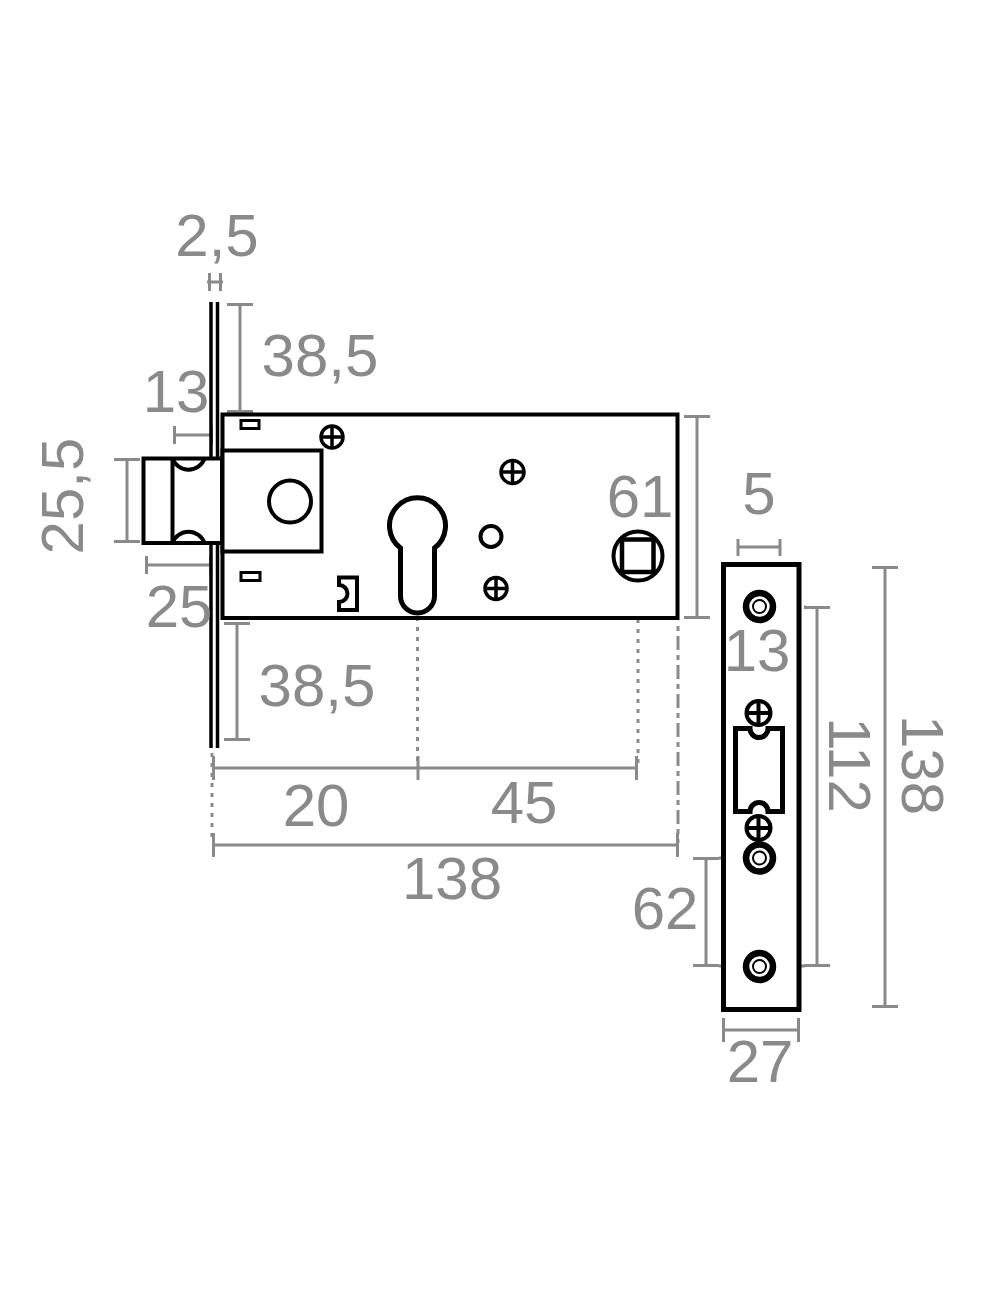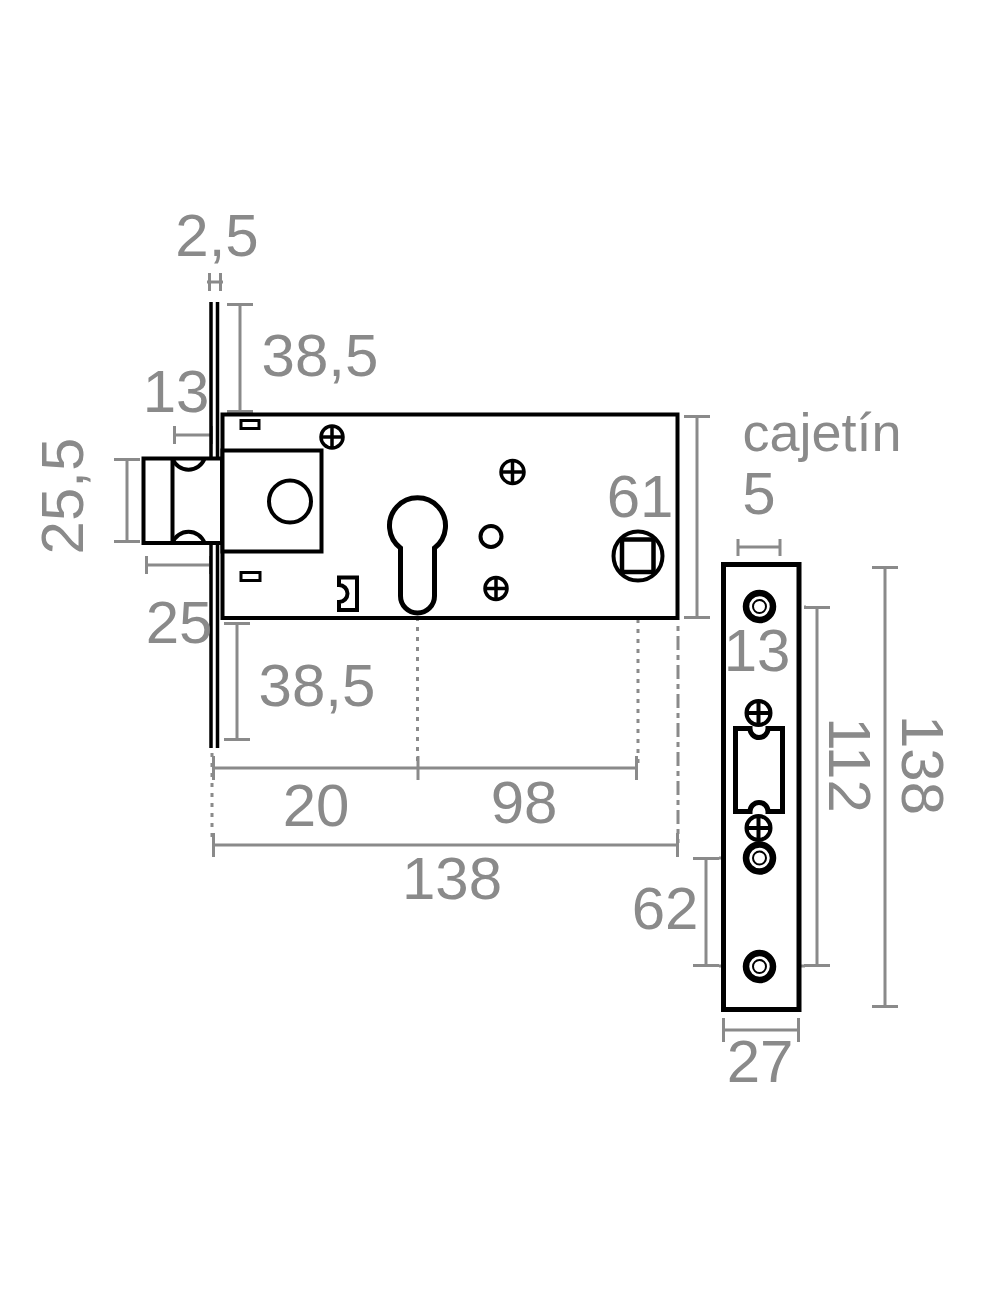--- a/index.html
+++ b/index.html
@@ -222,34 +222,33 @@
   </svg>
 
   <div class="lbl" style="left:217px;top:236px">2,5</div>
 
   <div class="lbl" style="left:320px;top:356px">38,5</div>
 
   <div class="lbl" style="left:176px;top:392px">13</div>
 
   <div class="lbl rot-ccw" style="left:63px;top:496px">25,5</div>
 
-  <div class="lbl" style="left:179px;top:623px">25</div>
+  <div class="lbl" style="left:179px;top:607px">25</div>
 
   <div class="lbl" style="left:640px;top:497px">61</div>
 
   <div class="lbl" style="left:317px;top:686px">38,5</div>
 
   <div class="lbl" style="left:316px;top:806px">20</div>
 
-  <div class="lbl" style="left:524px;top:803px">98</div>
+  <div class="lbl" style="left:524px;top:803px">45</div>
 
   <div class="lbl" style="left:452px;top:879px">138</div>
 
 
-  <div class="lbl note" style="left:822px;top:432px">cajetín</div>
 
   <div class="lbl" style="left:759px;top:494px">5</div>
 
   <div class="lbl" style="left:757px;top:651px">13</div>
 
   <div class="lbl" style="left:665px;top:909px">62</div>
 
   <div class="lbl rot-cw" style="left:849px;top:765px">112</div>
 
   <div class="lbl rot-cw" style="left:922px;top:765px">138</div>

